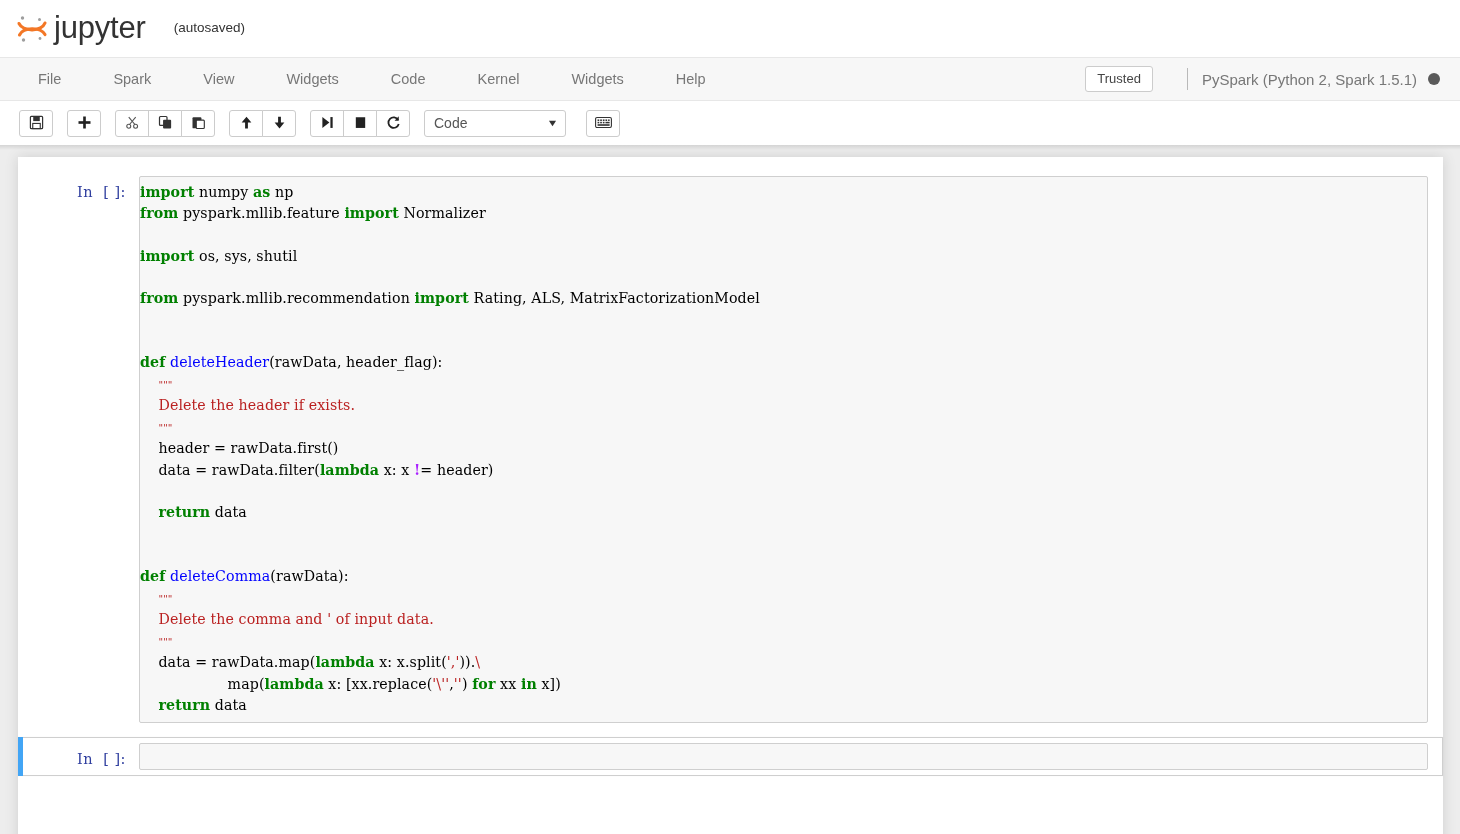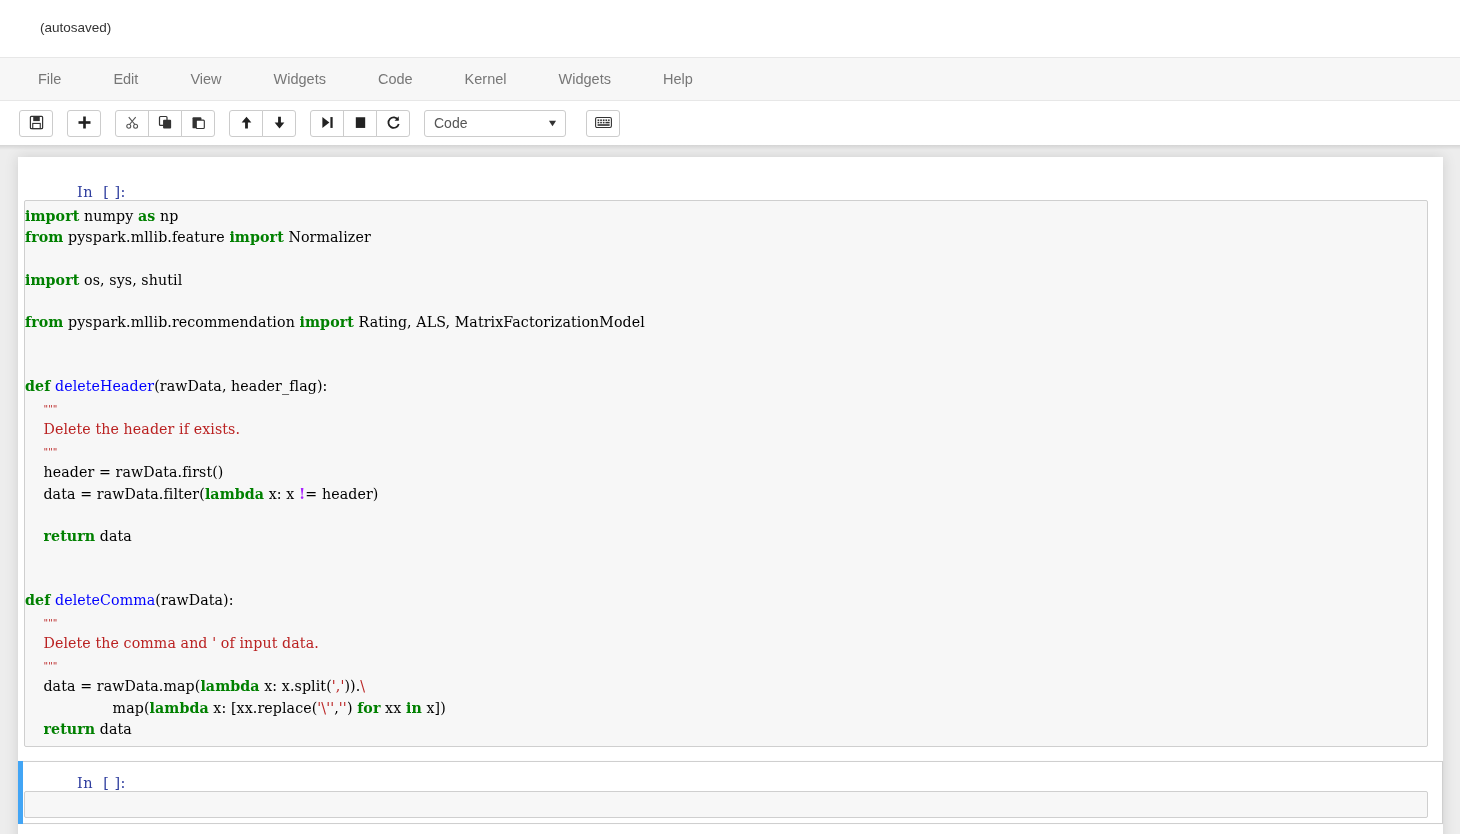--- a/index.html
+++ b/index.html
@@ -189,21 +189,20 @@
     box-sizing: border-box;
     padding: 0;
   }
 
   .cell {
     display: flex;
     position: relative;
     padding: 5px 14px 5px 5px;
     box-sizing: border-box;
     border: 1px solid transparent;
-    flex-direction: column;
   }
   .cell.selected {
     border: 1px solid #cfcfcf;
     background: #ffffff;
     box-shadow: 0 0 1px rgba(0,0,0,0.05);
   }
   .cell.selected::before {
     content: "";
     position: absolute;
     left: -1px;
@@ -249,33 +248,52 @@
   .code .op   { color: #aa22ff; font-weight: bold; }
 
   .cell-empty-input {
     height: 27px;
   }
 </style>
 </head>
 <body>
 
 <div id="header">
+  <div id="logo-wrap">
+    <span class="logo-mark">
+      <svg width="40" height="40" viewBox="0 0 40 40" aria-hidden="true">
+        <circle cx="10.5" cy="9" r="1.7" fill="#9e9e9e"></circle>
+        <circle cx="27.5" cy="10.5" r="1.5" fill="#9e9e9e"></circle>
+        <circle cx="11.5" cy="31" r="1.7" fill="#9e9e9e"></circle>
+        <circle cx="28" cy="29.5" r="1.4" fill="#9e9e9e"></circle>
+        <path d="M7 14.5 A 13.5 9 0 0 0 33 14.0" fill="none" stroke="#f37726" stroke-width="3.1" stroke-linecap="round"></path>
+        <path d="M7.5 26.0 A 13.5 9 0 0 1 33 25.6" fill="none" stroke="#f37726" stroke-width="3.1" stroke-linecap="round"></path>
+      </svg>
+    </span>
+    <span id="brand-text">jupyter</span>
+  </div>
   <span id="save-status">(autosaved)</span>
 </div>
 
 <div id="menubar">
   <div class="menu-item">File</div>
-  <div class="menu-item">Edit</div>
+  <div class="menu-item">Spark</div>
   <div class="menu-item">View</div>
   <div class="menu-item">Widgets</div>
   <div class="menu-item">Code</div>
   <div class="menu-item">Kernel</div>
   <div class="menu-item">Widgets</div>
   <div class="menu-item">Help</div>
 
+  <div id="menubar-right">
+    <div id="trusted-btn">Trusted</div>
+    <div id="kernel-sep"></div>
+    <div id="kernel-name">PySpark (Python 2, Spark 1.5.1)</div>
+    <div id="kernel-indicator"></div>
+  </div>
 </div>
 
 <div id="toolbar">
 
   <div class="tb-group">
     <div class="tb-btn">
       <span class="tb-glyph">
         <svg width="15" height="15" viewBox="0 0 16 16">
           <rect x="1.5" y="1.5" width="13" height="13" rx="1" fill="none" stroke="#333" stroke-width="1.3"></rect>
           <rect x="4.5" y="1.5" width="7" height="5" fill="#333"></rect>

